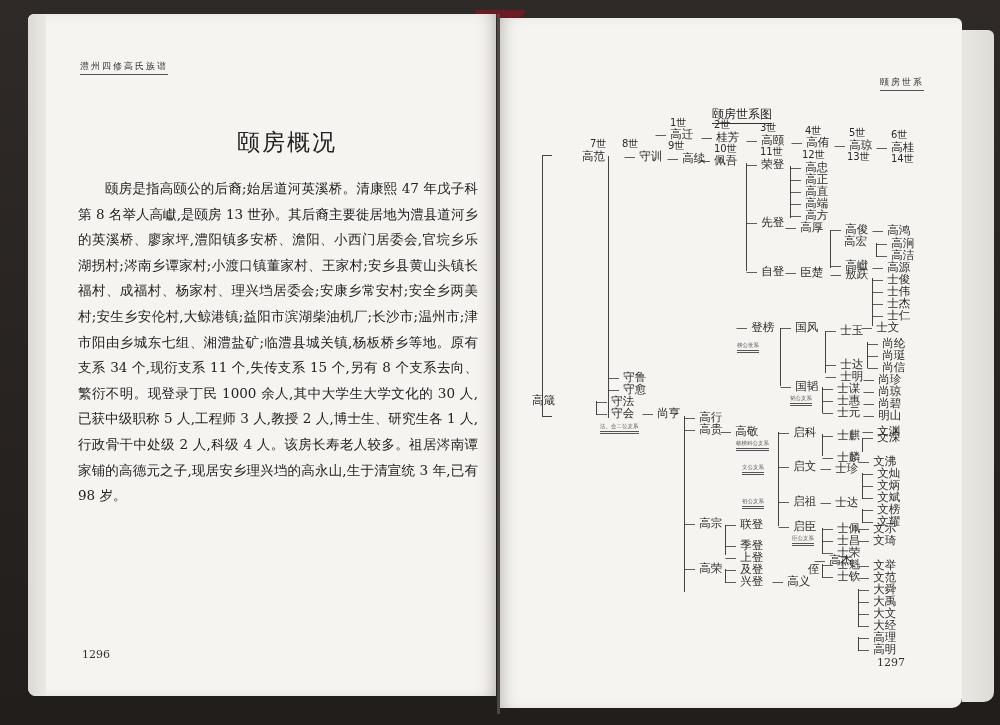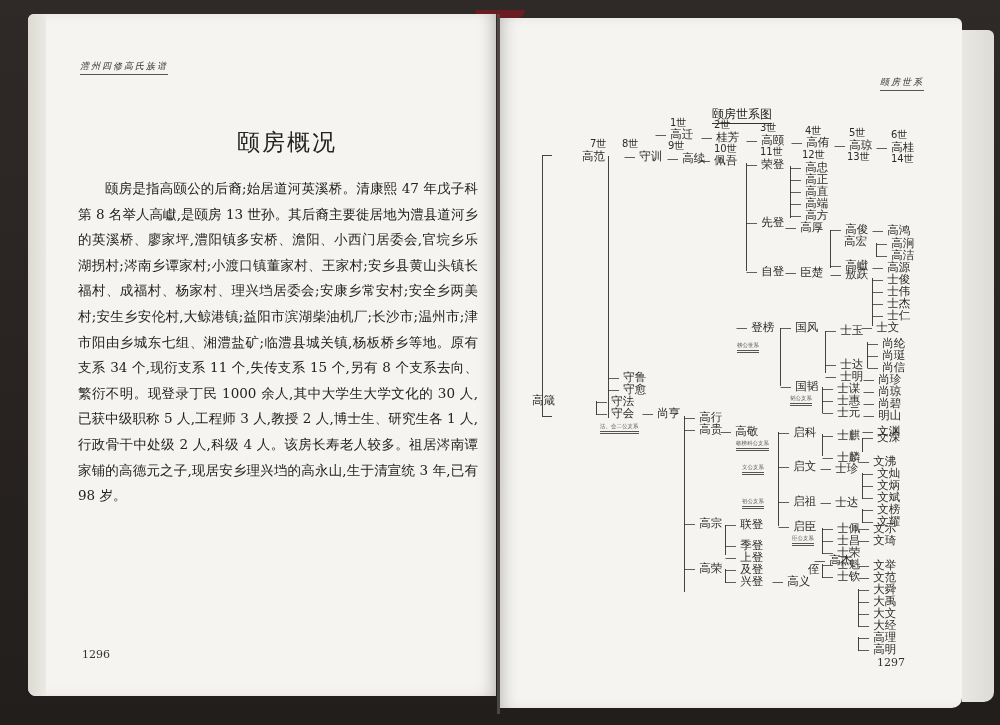--- a/index.html
+++ b/index.html
@@ -5,21 +5,21 @@
   html,body{margin:0;padding:0;}
   body{width:1000px;height:725px;background:#2a2624;position:relative;overflow:hidden;font-family:"DejaVu Serif",serif;}
   .desk{position:absolute;inset:0;background:linear-gradient(180deg,#2f2a28 0%,#221e1c 100%);}
   .page{position:absolute;background:#f5f4f0;}
   .page-left{left:28px;top:14px;width:468px;height:682px;border-radius:6px 0 0 8px;box-shadow:inset -10px 0 18px -10px rgba(0,0,0,0.35);}
   .page-left .edge{position:absolute;left:0;top:0;bottom:0;width:18px;background:linear-gradient(90deg,#dcdad3,#ebe9e3);border-radius:6px 0 0 8px;}
   .page-right{left:500px;top:18px;width:462px;height:690px;border-radius:0 6px 10px 0;box-shadow:inset 10px 0 18px -10px rgba(0,0,0,0.3);}
   .page-right .edge{position:absolute;right:-32px;top:12px;bottom:6px;width:32px;background:linear-gradient(90deg,#e9e7e1,#dedcd6);border-radius:0 6px 10px 0;}
   .spine{position:absolute;left:497px;top:14px;width:3px;height:700px;background:#4d4745;}
   .spine-top{position:absolute;left:475px;top:10px;width:50px;height:8px;background:#6a1c22;border-radius:0 0 20px 20px;}
-  .running-head{position:absolute;font-size:9px;letter-spacing:2px;color:#333;font-style:italic;border-bottom:1px solid #555;padding-bottom:1px;}
+  .running-head{position:absolute;font-size:9px;letter-spacing:2px;color:#333;border-bottom:1px solid #555;padding-bottom:1px;}
   .rh-left{left:80px;top:60px;}
   .rh-right{left:880px;top:76px;}
   .title{position:absolute;left:237px;top:127px;font-size:23px;color:#222;letter-spacing:2px;}
   .body-text{position:absolute;left:78px;top:176px;width:400px;font-size:13.5px;line-height:25.6px;color:#222;text-align:justify;text-indent:2em;}
   .pageno{position:absolute;font-size:11px;color:#333;}
   .pn-left{left:82px;top:648px;}
   .pn-right{left:877px;top:656px;}
   .chart{position:absolute;left:500px;top:18px;width:504px;height:690px;}
   .n{position:absolute;font-size:11.5px;color:#2a2a2a;white-space:nowrap;line-height:13px;}
   .g{position:absolute;font-family:"DejaVu Sans",sans-serif;font-size:10px;color:#2a2a2a;white-space:nowrap;line-height:11px;}

